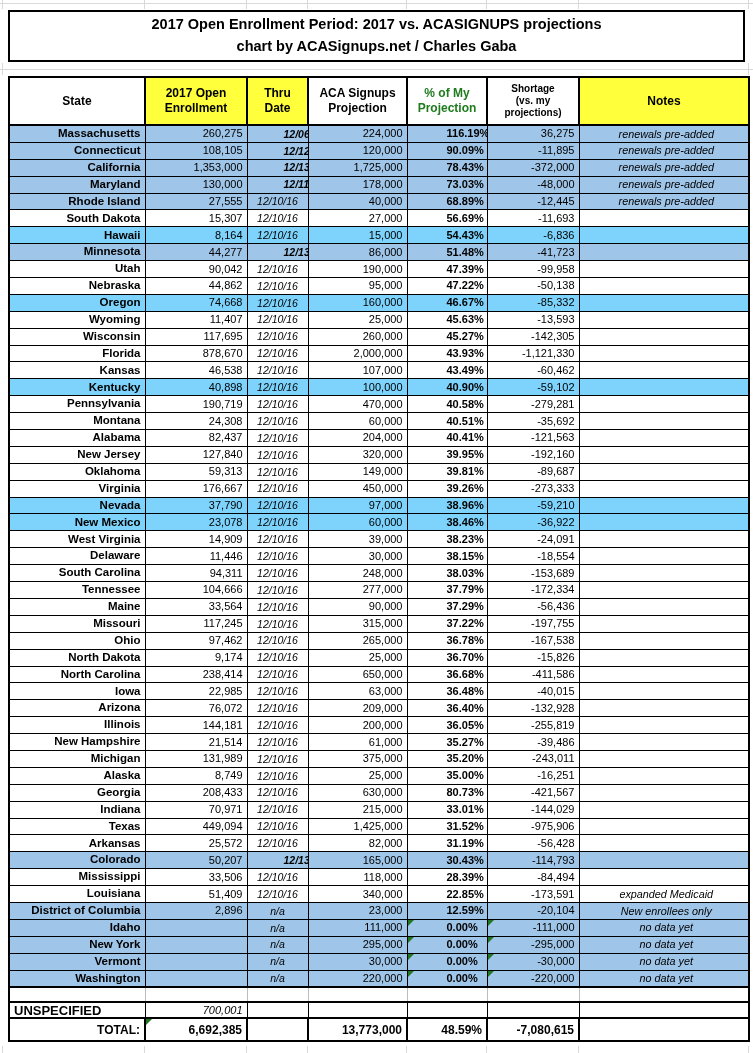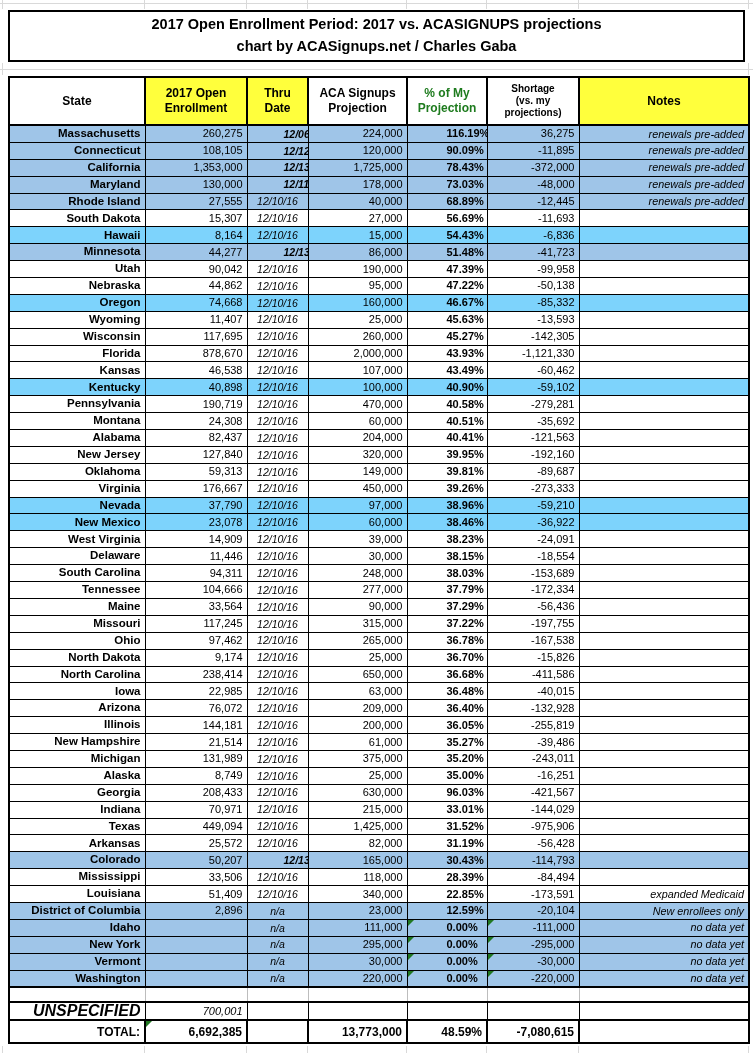--- a/index.html
+++ b/index.html
@@ -42,35 +42,35 @@
     box-sizing:content-box;white-space:nowrap;
   }
   tr.bg-blue td{background:#9FC5E8;}
   tr.bg-gray td{background:#7dd3fc;}
 
   .c-state{font-weight:bold;text-align:right;font-size:11.5px;}
   .c-enroll,.c-proj,.c-short{text-align:right;}
   .c-date{text-align:center;font-style:italic;font-size:10.5px;}
   .c-date.bold{font-weight:bold;padding-left:36px;}
   .c-pct{text-align:left;font-weight:bold;padding-left:39px;}
-  .c-notes{font-style:italic;text-align:right;padding-left:9px;font-size:10.8px;}
+  .c-notes{font-style:italic;text-align:center;padding-left:9px;font-size:10.8px;}
 
   td.flag{position:relative;}
   .corner-flag{
     position:absolute;left:0;top:0;width:0;height:0;
     border-top:6px solid #217821;border-right:6px solid transparent;
   }
 
   tr.spacer td{
     height:13px;background:#fff;
     border-top:2px solid #000;border-bottom:2px solid #000;
     border-left:1px solid #bdbdbd;border-right:1px solid #bdbdbd;
   }
   tr.unspec td{height:14px;background:#fff;}
-  .u-label{font-weight:bold;font-style:italic;text-align:right;font-size:16px;}
+  .u-label{font-weight:bold;font-size:13px;}
   .u-enroll{font-style:italic;text-align:right;}
 
   tr.total td{
     border:2px solid #000;font-weight:bold;height:21px;font-size:12px;background:#fff;
   }
   .t-label{text-align:right;}
   .t-enroll{background:#FFFF3C;text-align:right;position:relative;}
   .t-thru{background:#FFFF3C;}
   .t-proj,.t-pct,.t-short{text-align:right;}
   .t-short,.t-notes{background:#FF99CC;}
@@ -483,21 +483,21 @@
     <td class="c-proj">25,000</td>
     <td class="c-pct">35.00%</td>
     <td class="c-short">-16,251</td>
     <td class="c-notes"></td>
   </tr>
       <tr class="bg-white">
     <td class="c-state">Georgia</td>
     <td class="c-enroll">208,433</td>
     <td class="c-date">12/10/16</td>
     <td class="c-proj">630,000</td>
-    <td class="c-pct">96.03%</td>
+    <td class="c-pct">80.73%</td>
     <td class="c-short">-421,567</td>
     <td class="c-notes"></td>
   </tr>
       <tr class="bg-white">
     <td class="c-state">Indiana</td>
     <td class="c-enroll">70,971</td>
     <td class="c-date">12/10/16</td>
     <td class="c-proj">215,000</td>
     <td class="c-pct">33.01%</td>
     <td class="c-short">-144,029</td>

